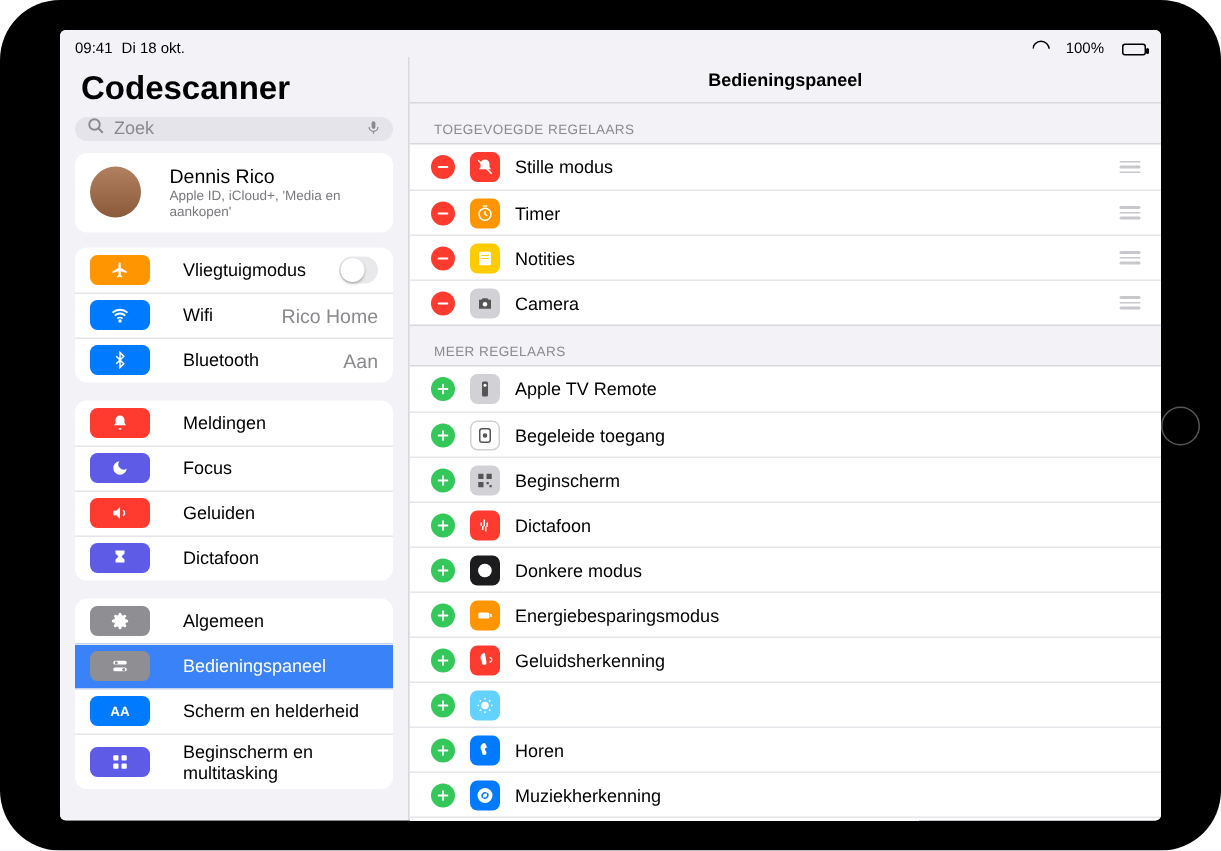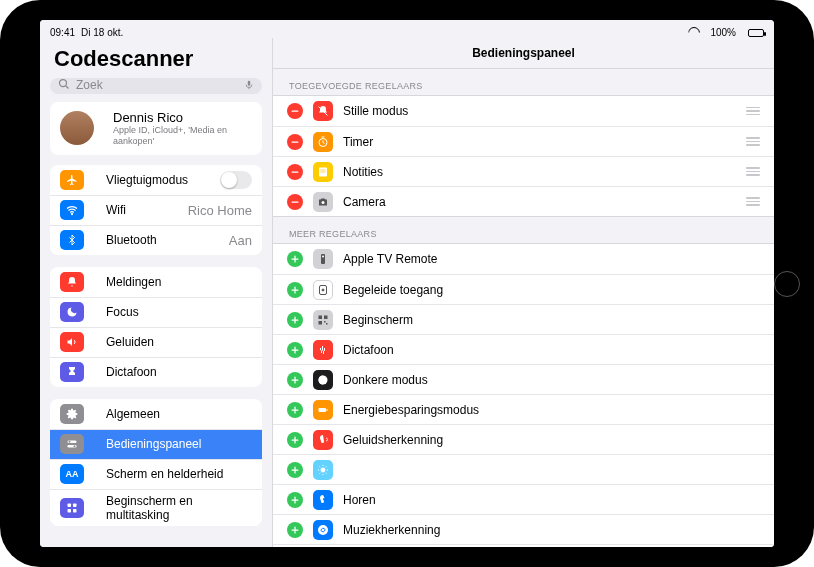--- a/index.html
+++ b/index.html
@@ -105,21 +105,21 @@
     display:flex; align-items:center;
     min-height: 30px;
     padding: 4px 10px;
     gap:22px;
     font-size: 12px;
     border-top: 0.5px solid #e5e5ea;
     position:relative;
   }
   .group .row:first-child { border-top:none; }
   .row .icon {
-    width:24px; height:20px; border-radius:5px;
+    width:40px; height:20px; border-radius:5px;
     display:flex; align-items:center; justify-content:center;
     flex:0 0 auto;
     color:#fff; font-size:11px;
   }
   .row .label { flex:1; color:#000;}
   .row .value { color:#8a8a8e; font-size:13px; }
   .row.selected { background:#3a82f7; }
   .row.selected .label { color:#fff; }
   .toggle {
     width:32px; height:18px; background:#e9e9eb; border-radius:9px; position:relative;

